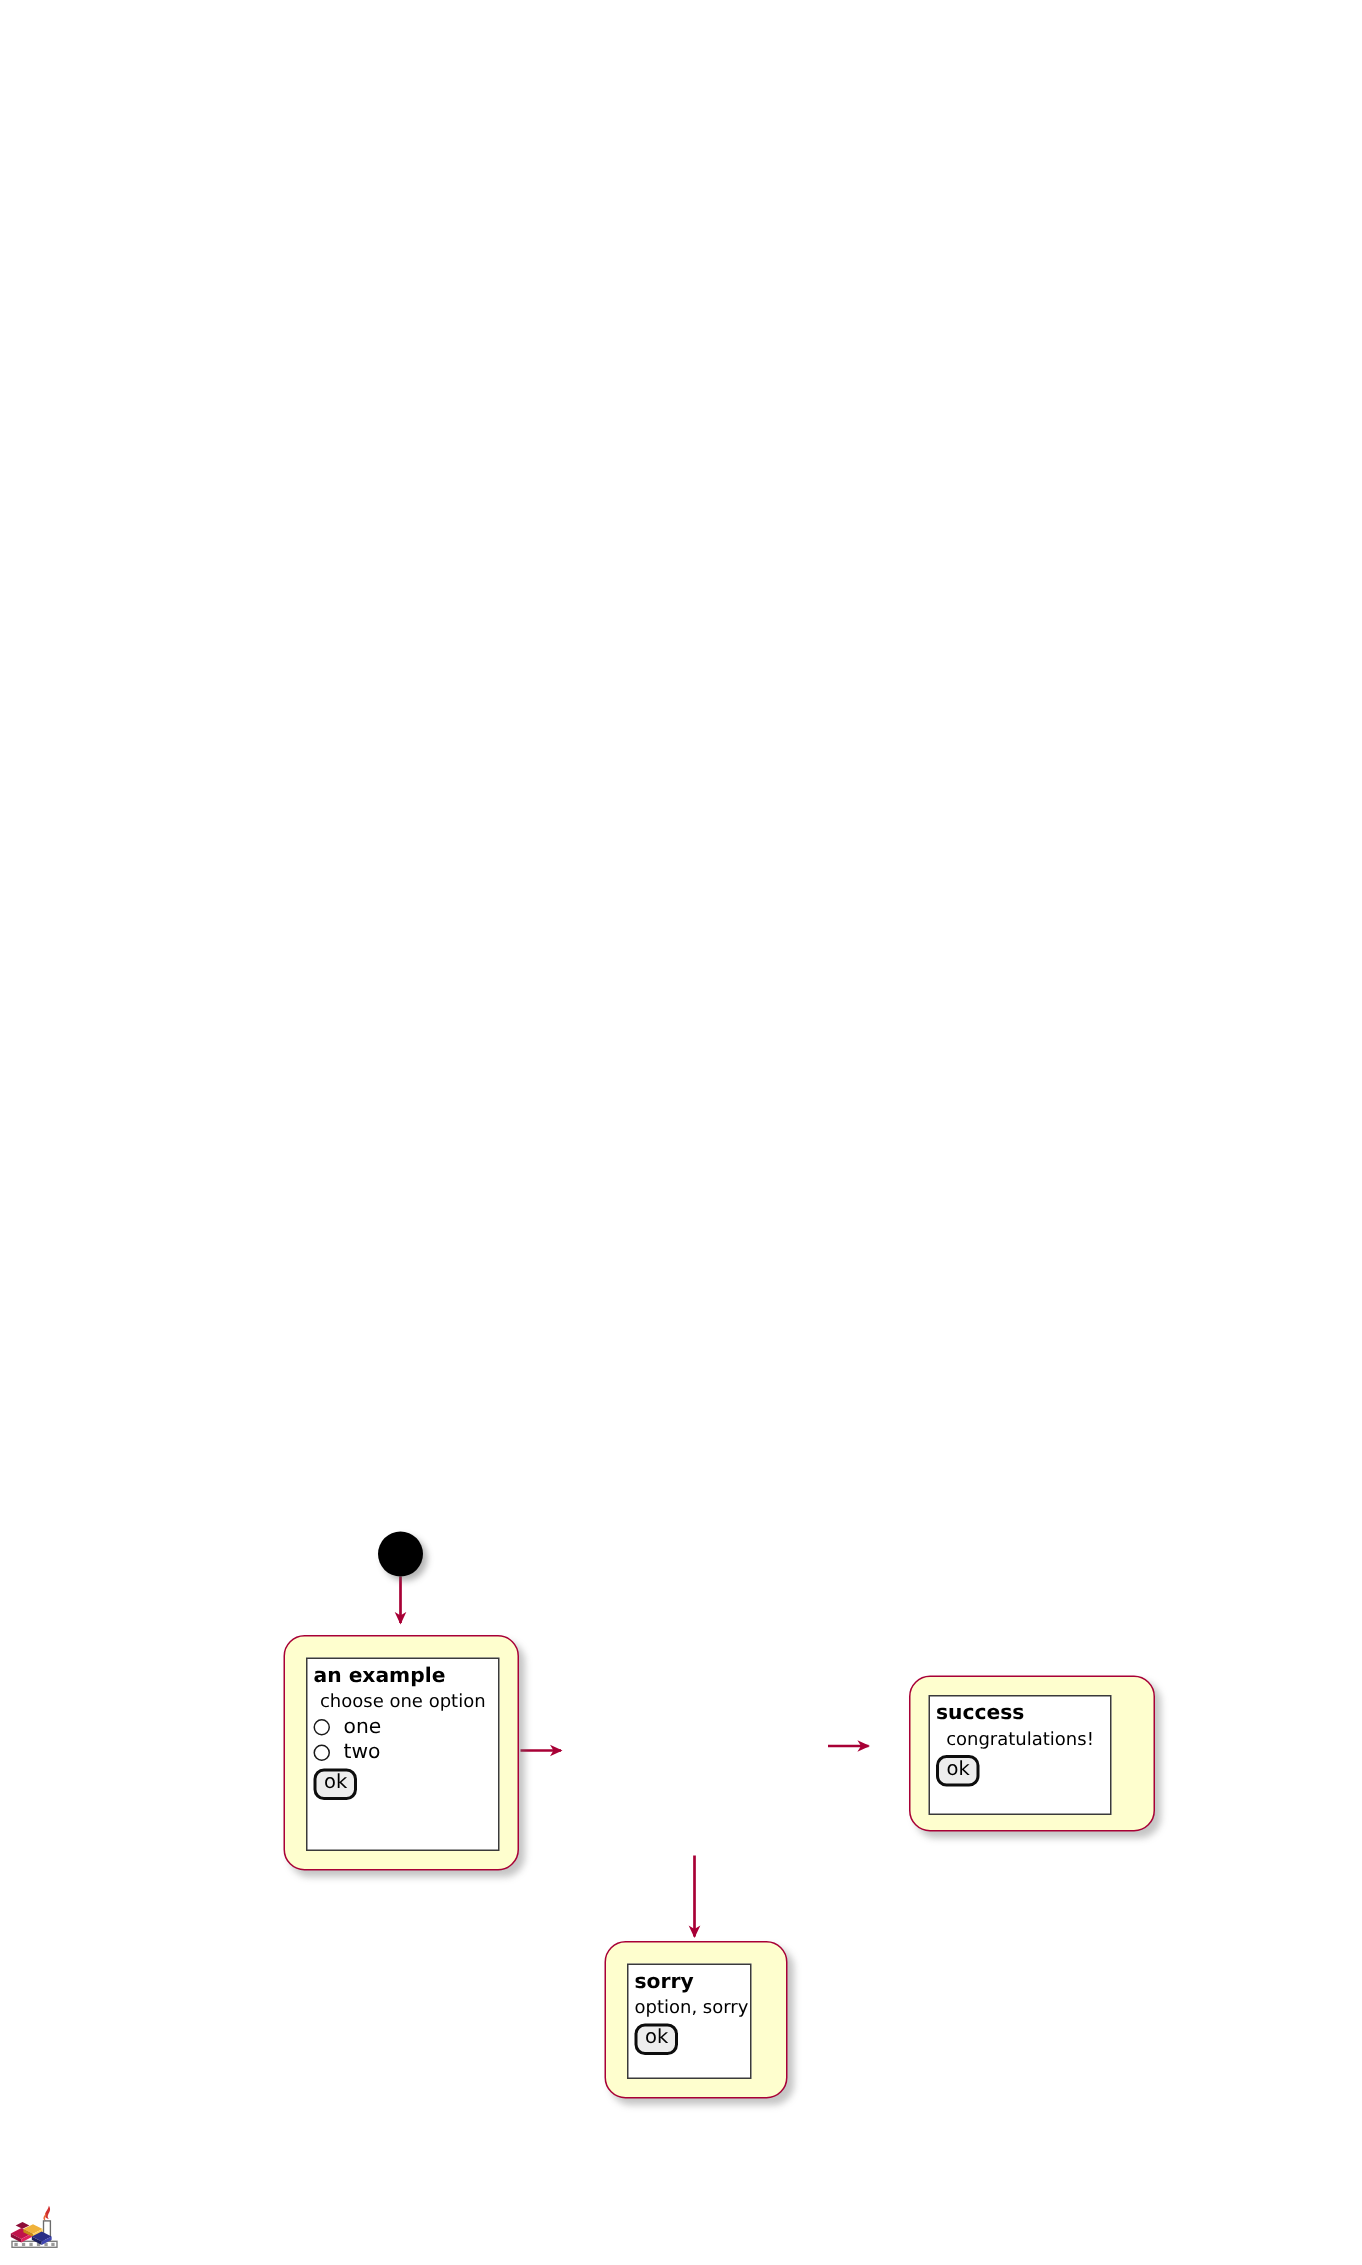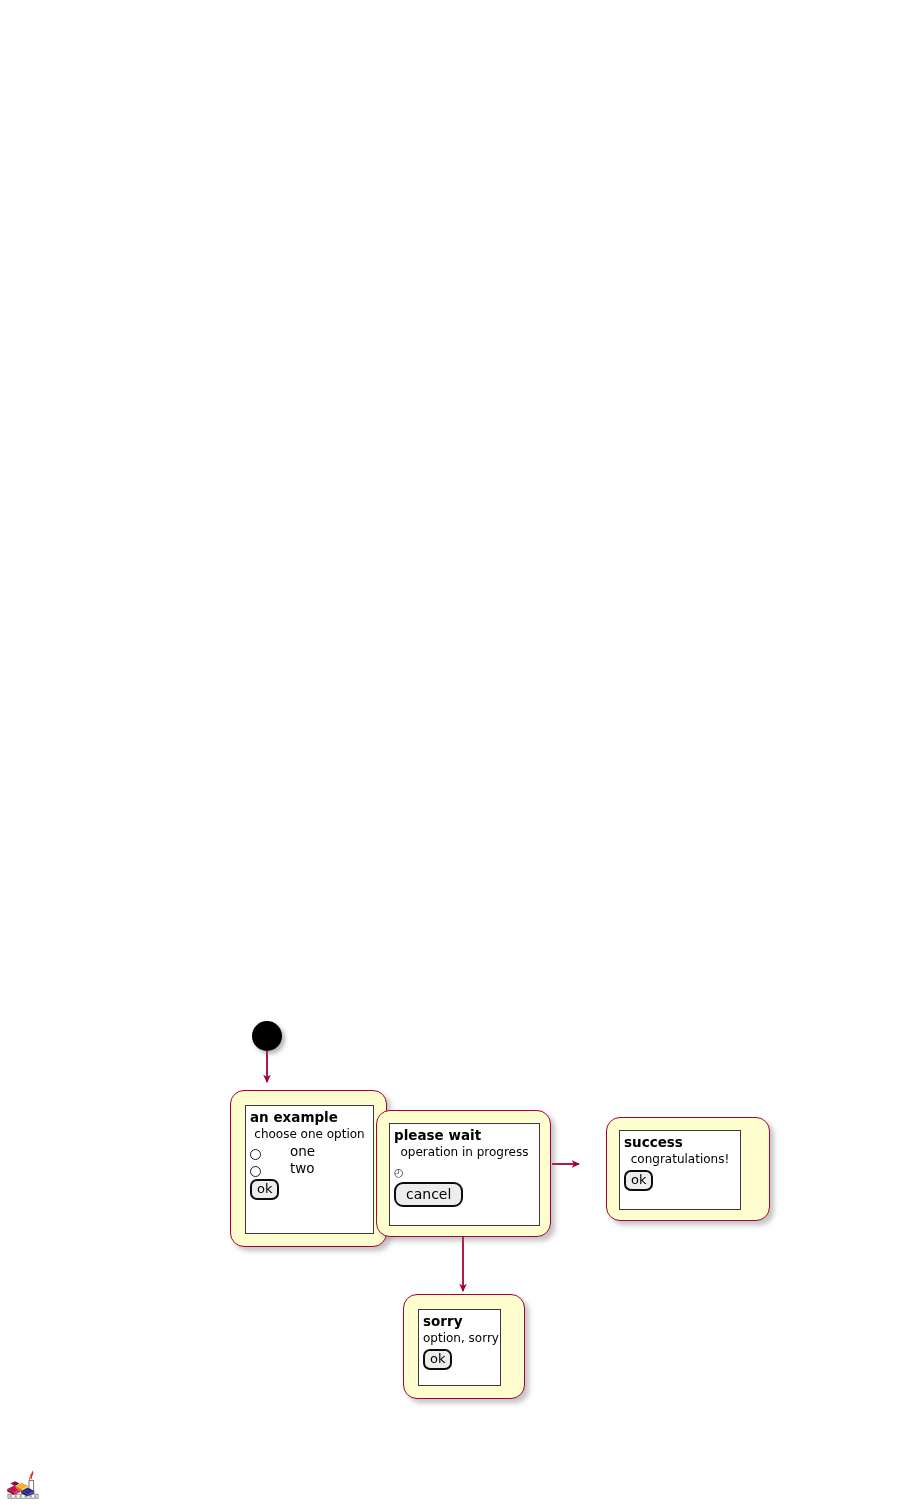--- a/index.html
+++ b/index.html
@@ -72,24 +72,23 @@
   .salt-text {
     font-size: 12px;
     color: #000000;
     line-height: 17px;
     white-space: nowrap;
     text-align: center;
   }
 
   .salt-row {
     display: flex;
-    align-items: flex-end;
+    align-items: center;
     line-height: 17px;
     white-space: nowrap;
-    gap: 20px;
   }
 
   .radio-glyph {
     display: inline-block;
     width: 11px;
     height: 11px;
     border: 1.8px solid #1a1a1a;
     border-radius: 50%;
     box-sizing: border-box;
     margin-right: 9px;
@@ -163,48 +162,38 @@
       <line x1="552" y1="1164" x2="579" y2="1164" stroke="#A80036" stroke-width="1.8" marker-end="url(#arrowhead)"></line>
     </g>
 
     <g>
       <line x1="463" y1="1237" x2="463" y2="1291" stroke="#A80036" stroke-width="1.8" marker-end="url(#arrowhead)"></line>
     </g>
   </svg>
 
   <div class="start-node" style="left:252px; top:1021px;"></div>
 
-  <div class="state-box" style="left:189px; top:1090px; width:157px; height:157px;margin-left:41px;">
+  <div class="state-box" style="left:189px; top:1090px; width:157px; height:157px;">
     <div class="salt-window" style="left:14px; top:14px; width:129px; height:129px;">
       <div class="salt-title">an example</div>
       <div class="salt-text">choose one option</div>
       <div class="salt-row">
         <span class="radio-glyph"></span>
         <span class="radio-label">one</span>
       </div>
       <div class="salt-row">
         <span class="radio-glyph"></span>
         <span class="radio-label">two</span>
       </div>
       <div class="salt-row">
         <span class="salt-button">ok</span>
       </div>
     </div>
   </div>
 
-  <div class="state-box" style="left:376px; top:1110px; width:175px; height:127px;">
-    <div class="salt-window" style="left:12px; top:12px; width:151px; height:103px;">
-      <div class="salt-title">please wait</div>
-      <div class="salt-text">operation in progress</div>
-      <div class="clock-glyph">◴</div>
-      <div class="salt-row">
-        <span class="salt-button wide">cancel</span>
-      </div>
-    </div>
-  </div>
 
   <div class="state-box" style="left:606px; top:1117px; width:164px; height:104px;">
     <div class="salt-window" style="left:12px; top:12px; width:122px; height:80px;">
       <div class="salt-title">success</div>
       <div class="salt-text">congratulations!</div>
       <div class="salt-row">
         <span class="salt-button">ok</span>
       </div>
     </div>
   </div>

